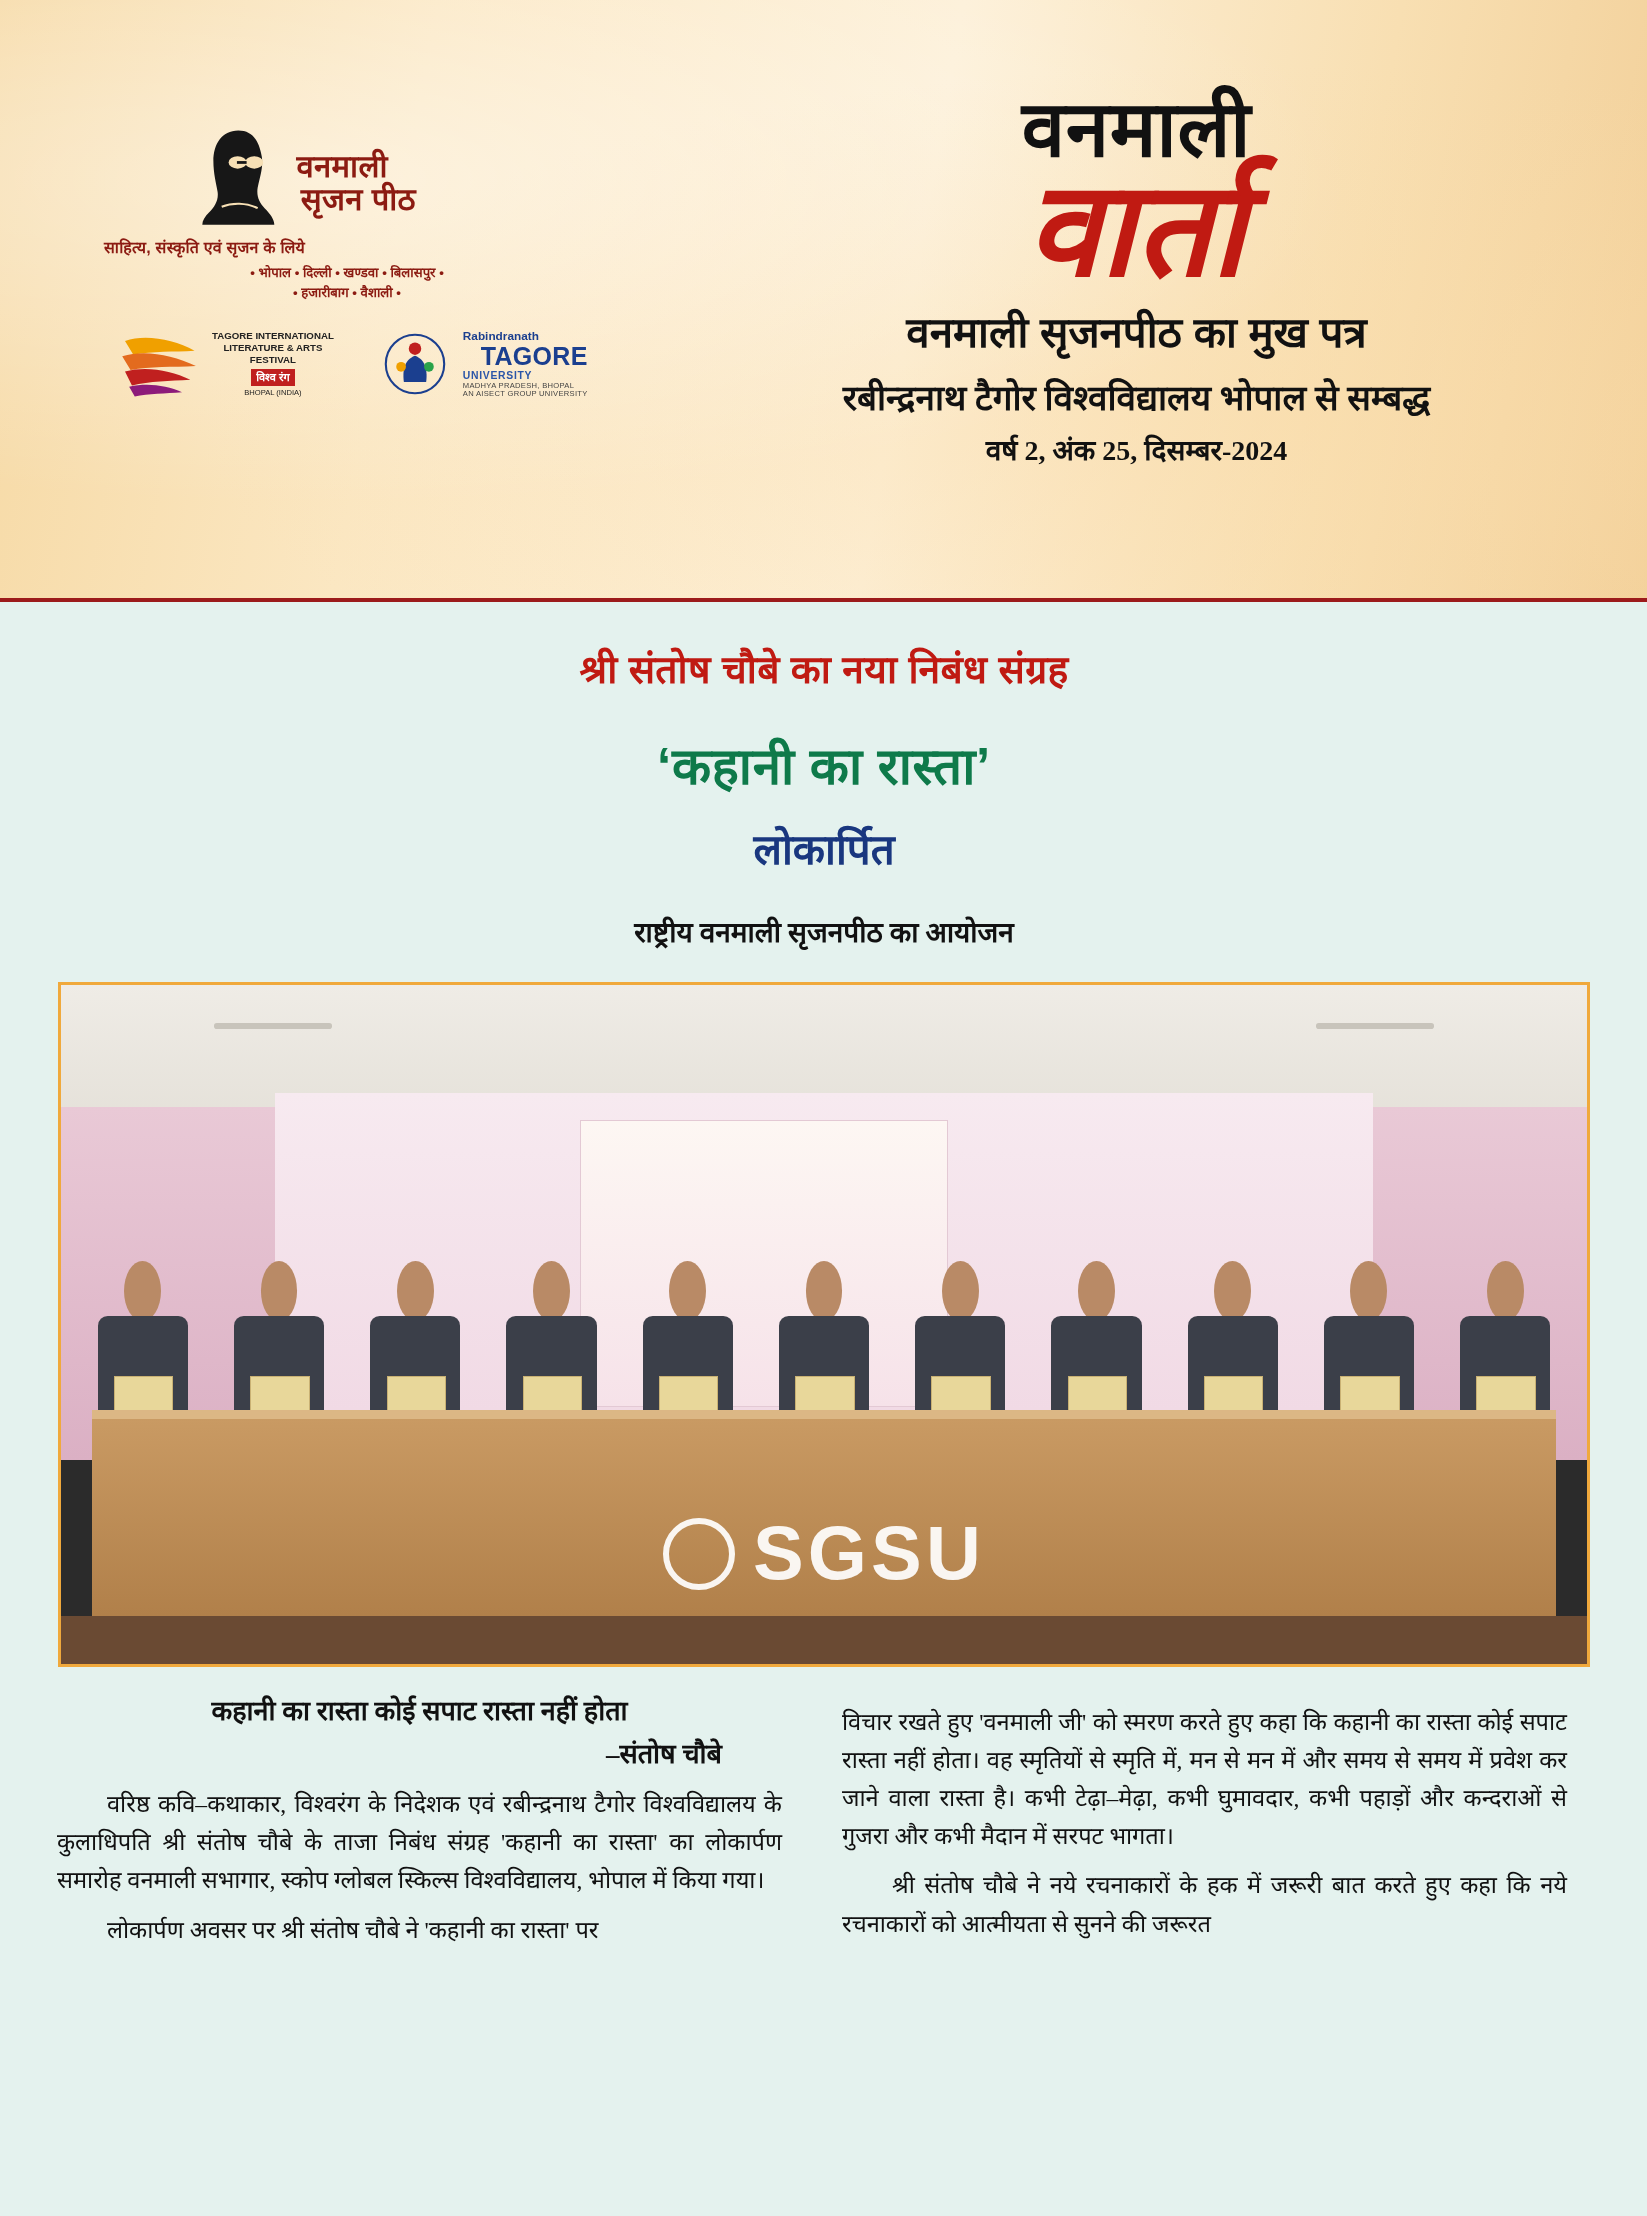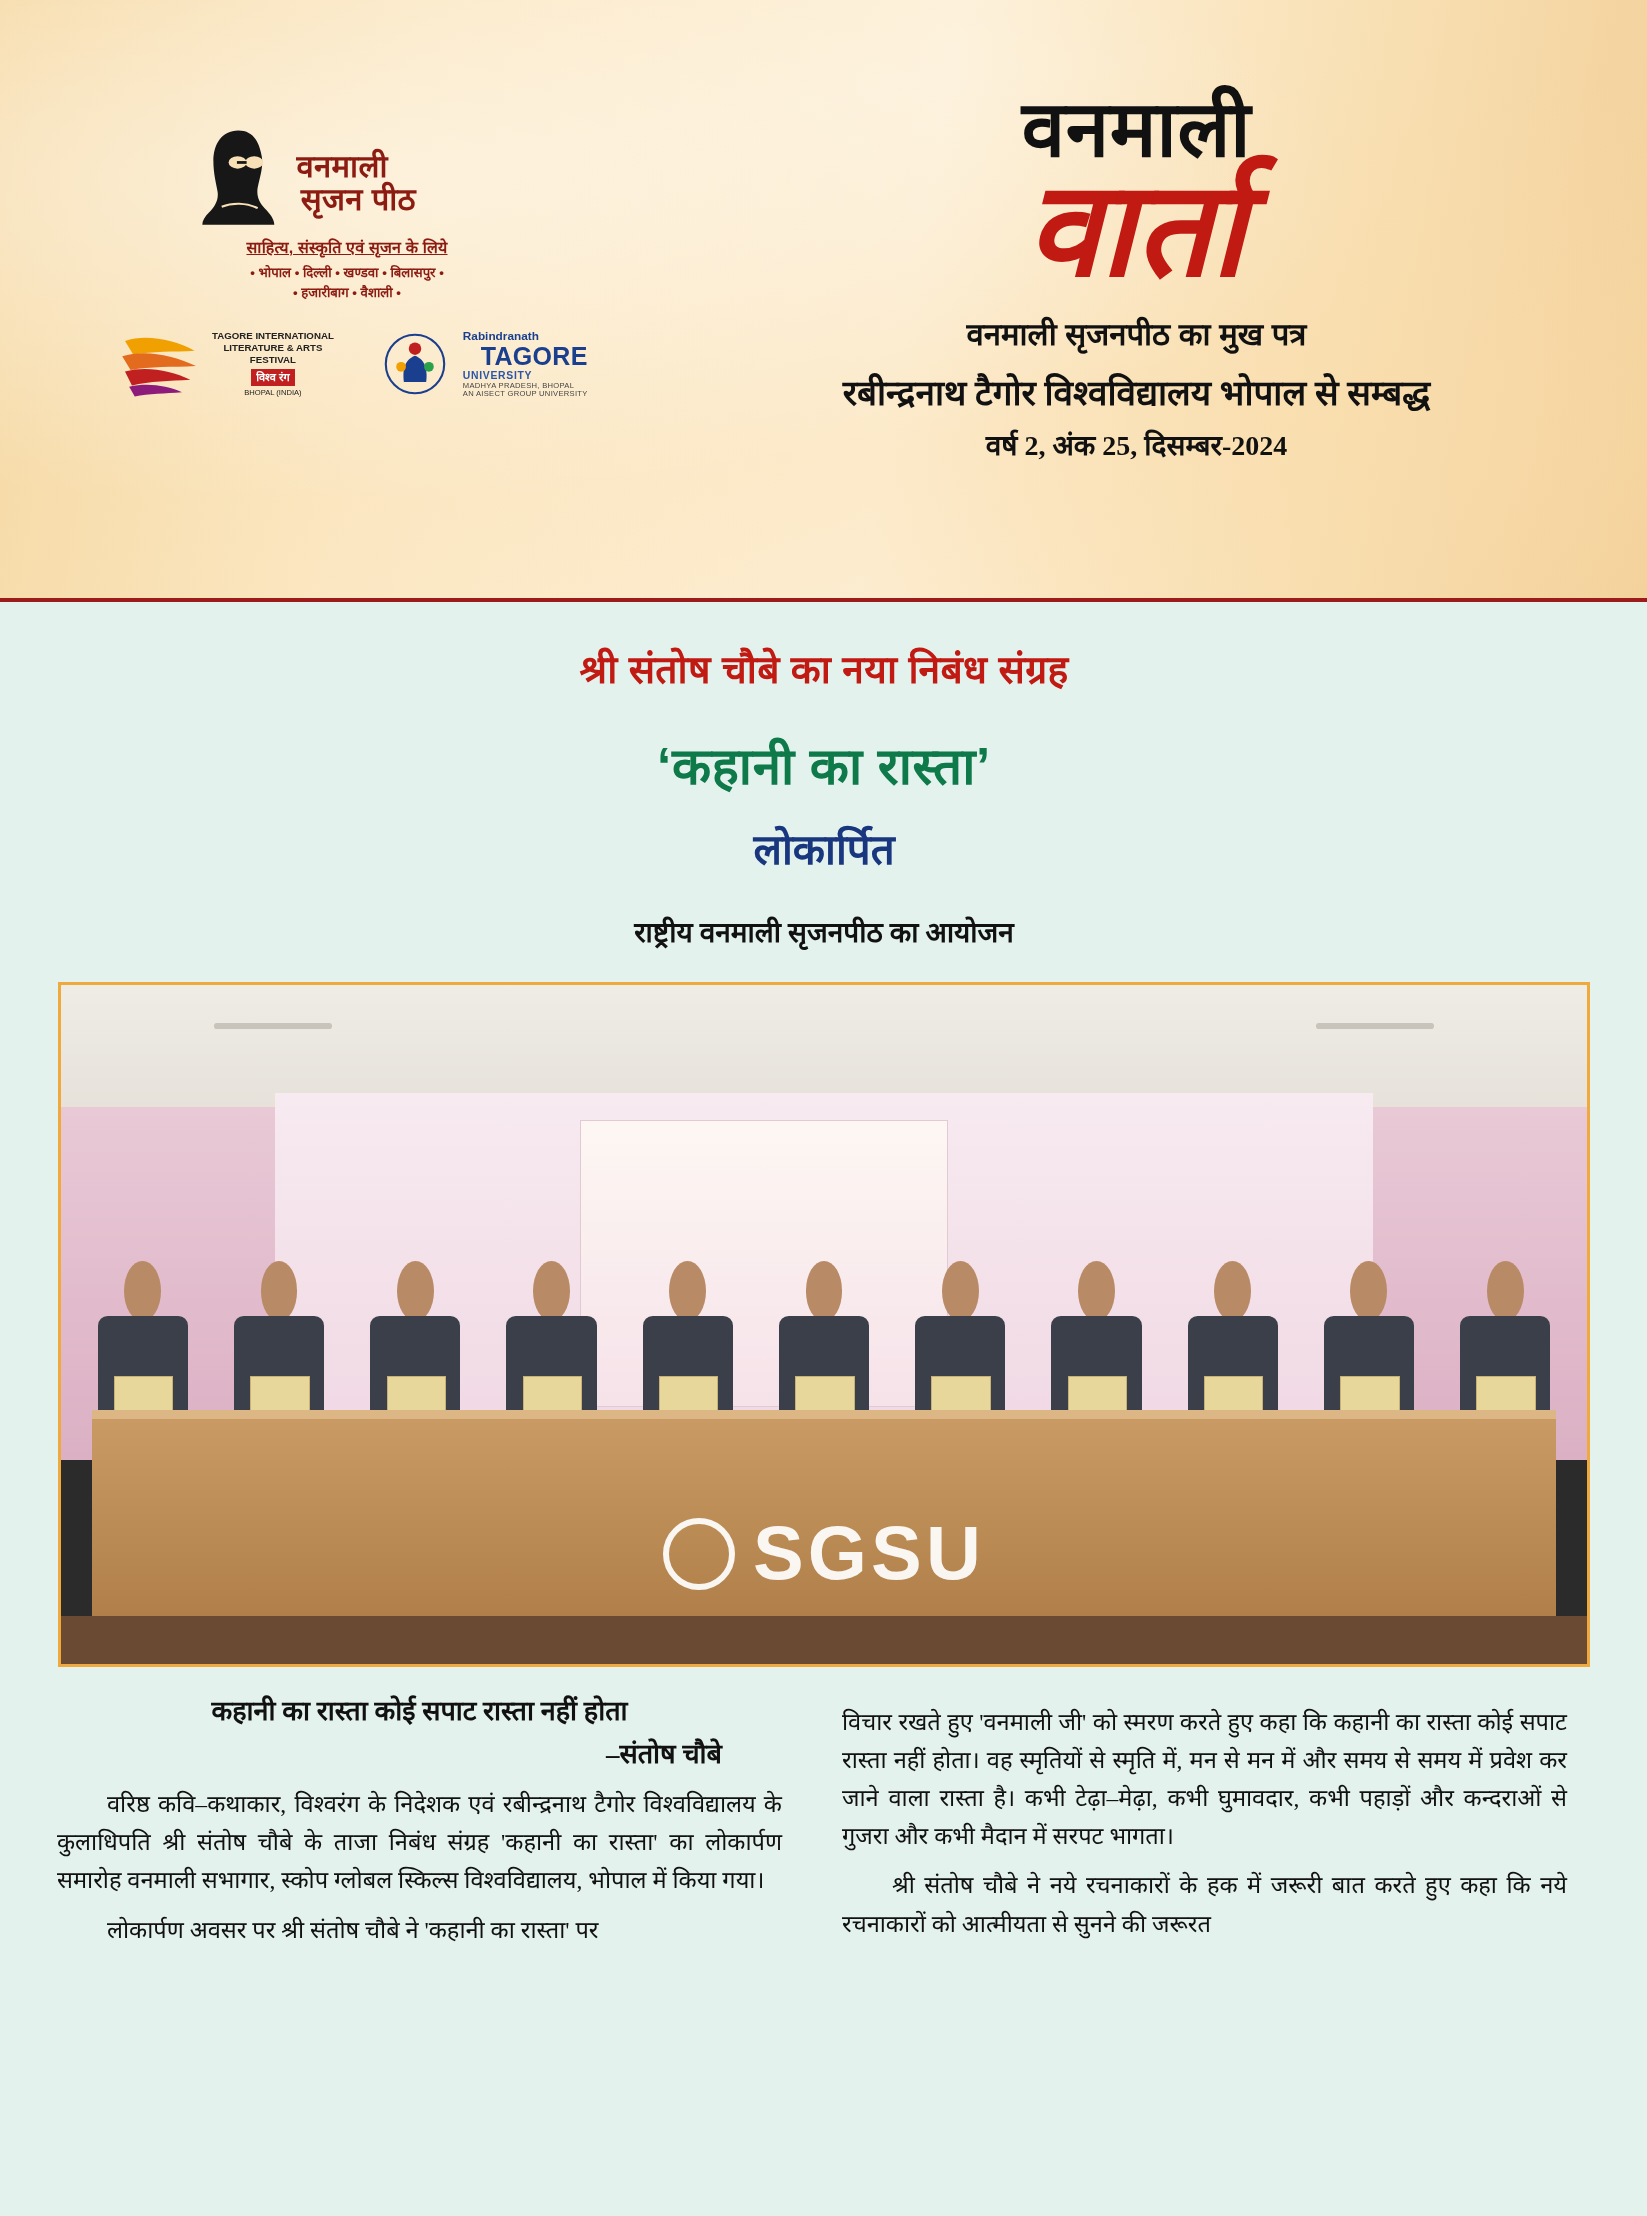--- a/index.html
+++ b/index.html
@@ -61,27 +61,25 @@
     color: #8c1b12;
     font-family: "Liberation Sans", sans-serif;
     font-weight: bold;
     line-height: 1.05;
     font-size: 31px;
     letter-spacing: 0.3px;
   }
   .vanmali-wordmark .l2 { padding-left: 4.2px; }
   .vanmali-tag {
     margin-top: 7px;
-    text-align: center;
     color: #8c1b12;
     font-family: "Liberation Sans", sans-serif;
     font-weight: bold;
     font-size: 16px;
     letter-spacing: 0.2px;
-    text-decoration: underline;
   }
   .vanmali-cities {
     margin-top: 4.9px;
     text-align: center;
     color: #8c1b12;
     font-family: "Liberation Sans", sans-serif;
     font-weight: bold;
     font-size: 13.2px;
     line-height: 1.5;
   }
@@ -154,23 +152,23 @@
     font-style: italic;
     font-size: 132px;
     color: #c01a12;
     line-height: 1.05;
     margin-top: -5.6px;
     letter-spacing: 1.4px;
   }
   .title-sub1 {
     font-family: "Liberation Sans", sans-serif;
     font-weight: bold;
-    font-size: 31px;
+    font-size: 42px;
     color: #111;
-    margin-top: 11px;
+    margin-top: 1px;
   }
   .title-sub2 {
     font-family: "Liberation Serif", serif;
     font-weight: bold;
     font-size: 35px;
     color: #111;
     margin-top: 14px;
   }
   .title-issue {
     font-family: "Liberation Serif", serif;

